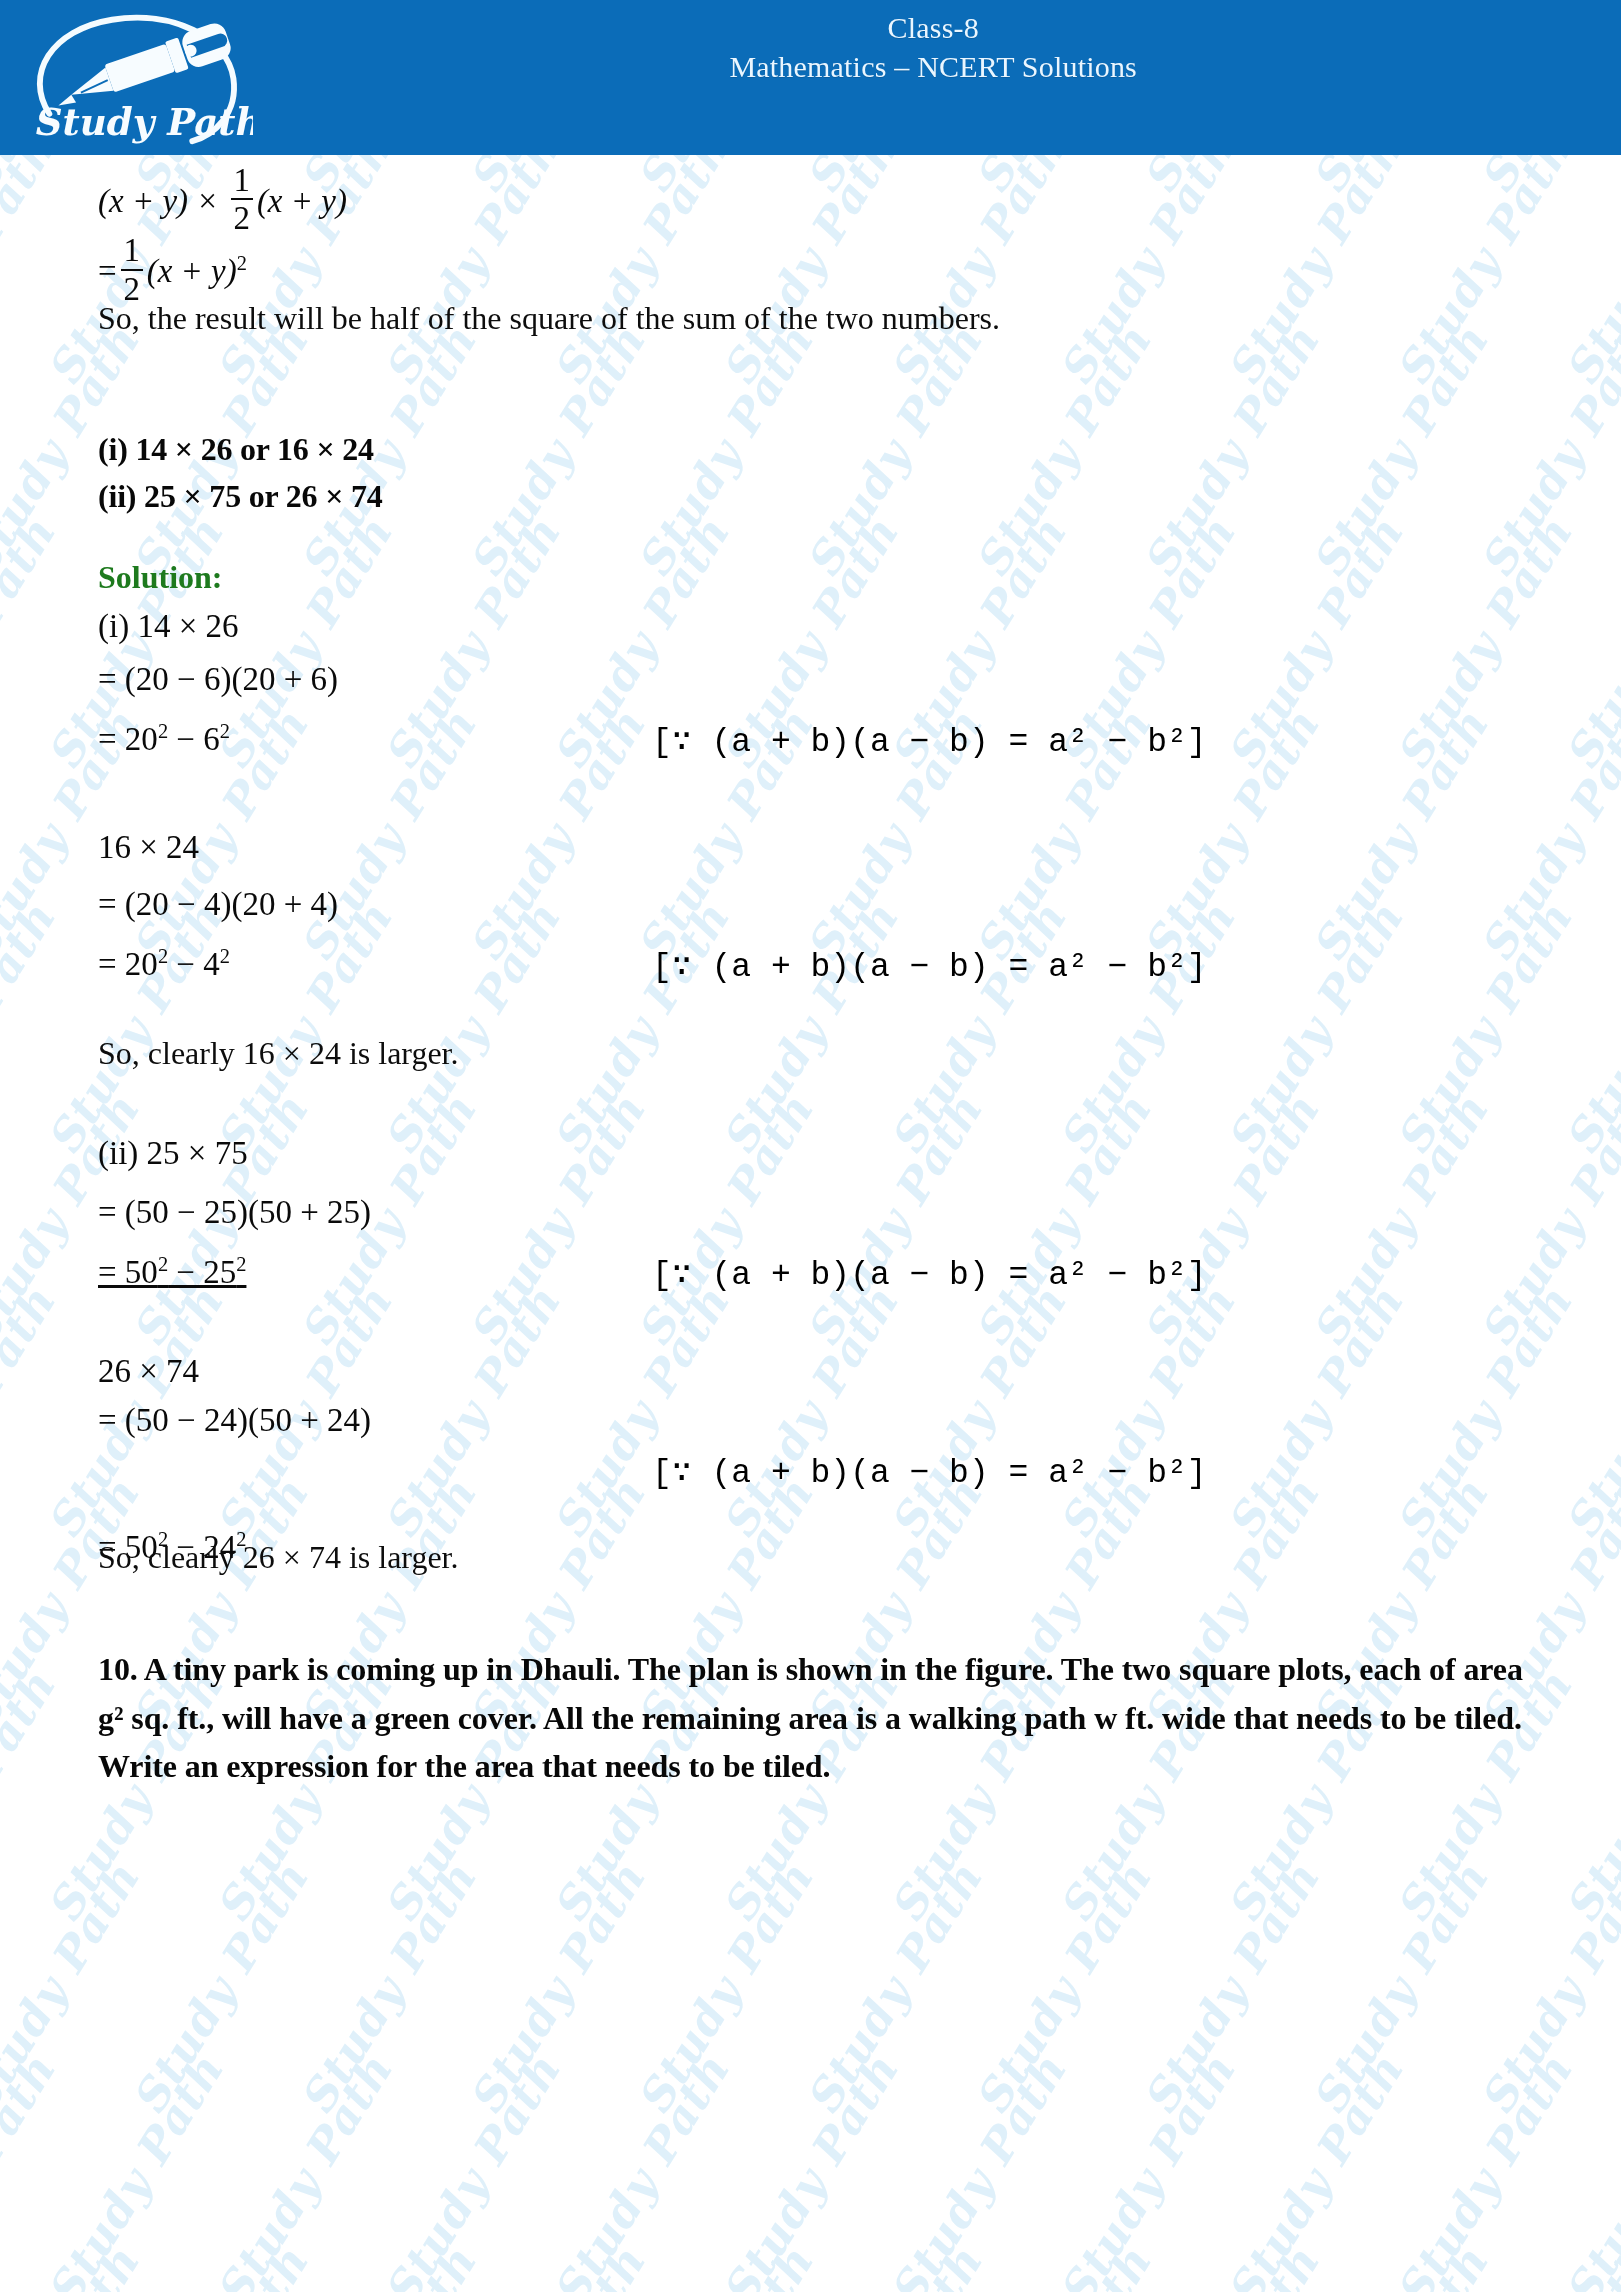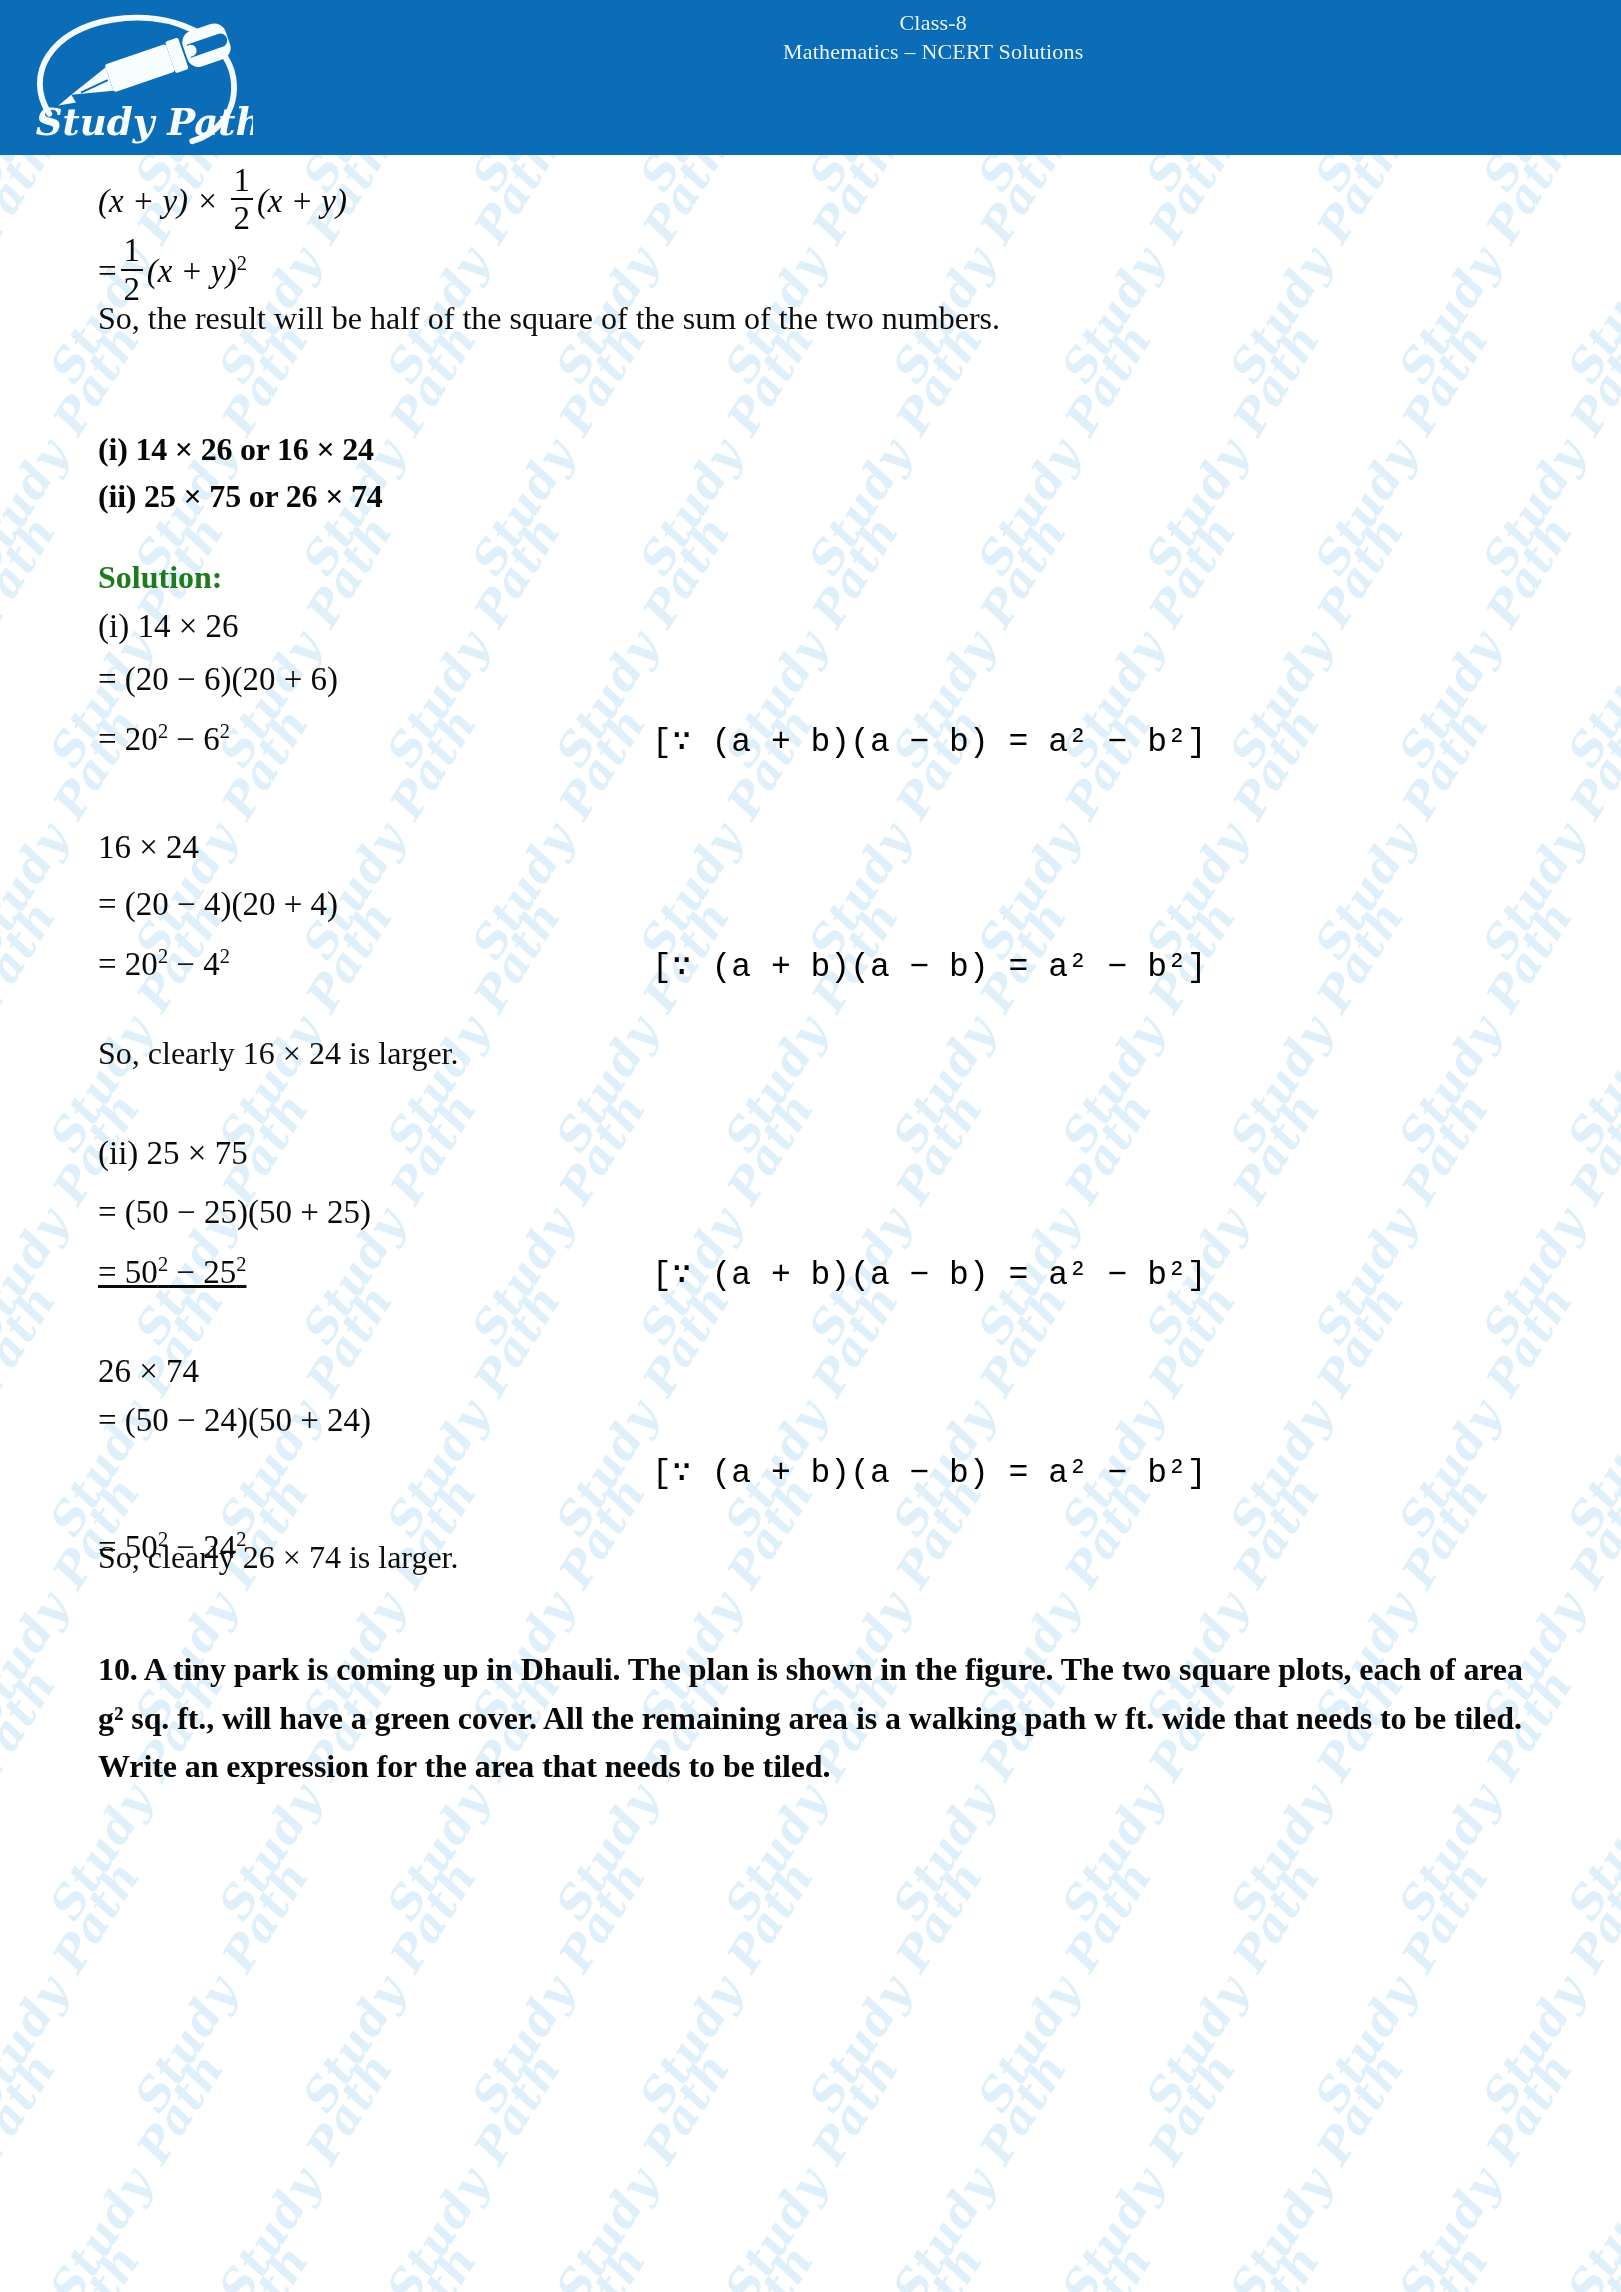--- a/index.html
+++ b/index.html
@@ -62,21 +62,21 @@
     position: absolute;
     left: 265px;
     right: 19.6px;
     top: 7.8px;
     text-align: center;
     color: #eaf6ff;
     font-family: "Liberation Serif", "DejaVu Serif", serif;
   }
   .header-titles .line {
     line-height: 1.32;
-    font-size: 22px;
+    font-size: 30px;
     letter-spacing: 0.2px;
     text-shadow: 0 1px 0 rgba(0,0,0,0.12);
     font-family: Liberation Serif, serif;
   }
 
   
   .content {
     position: absolute;
     left: 0;
     top: 155px;

